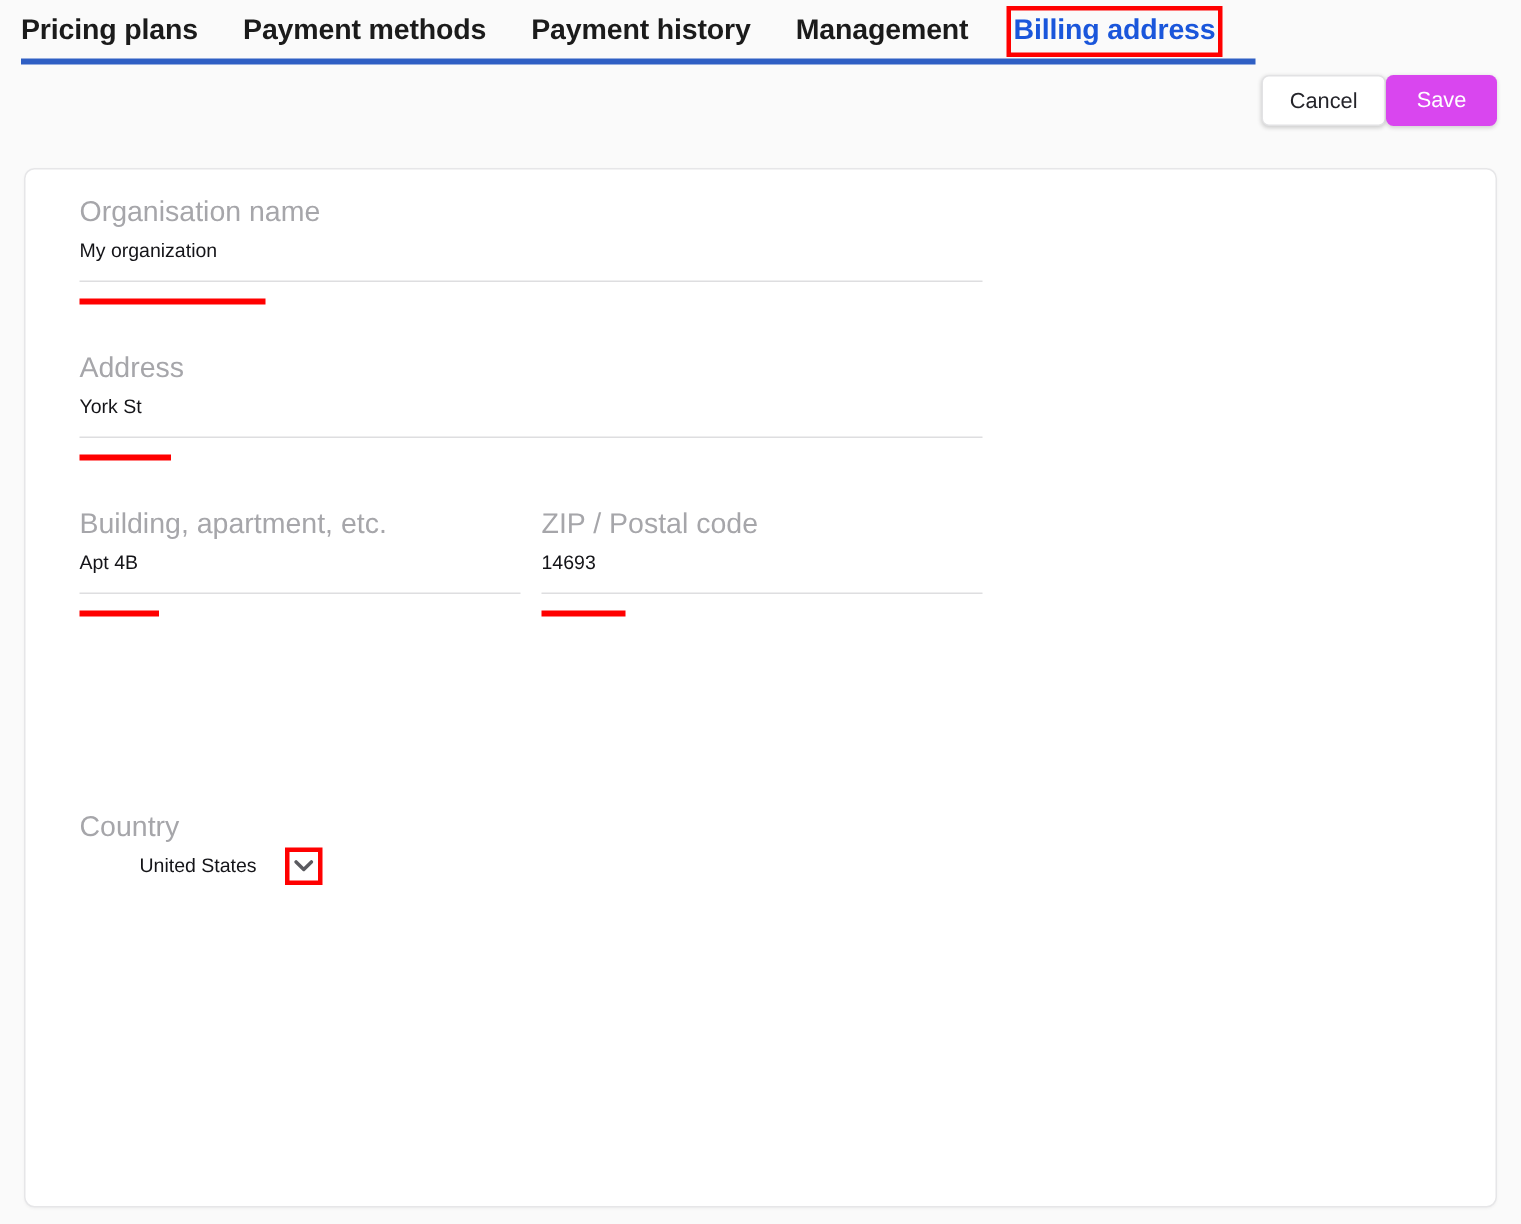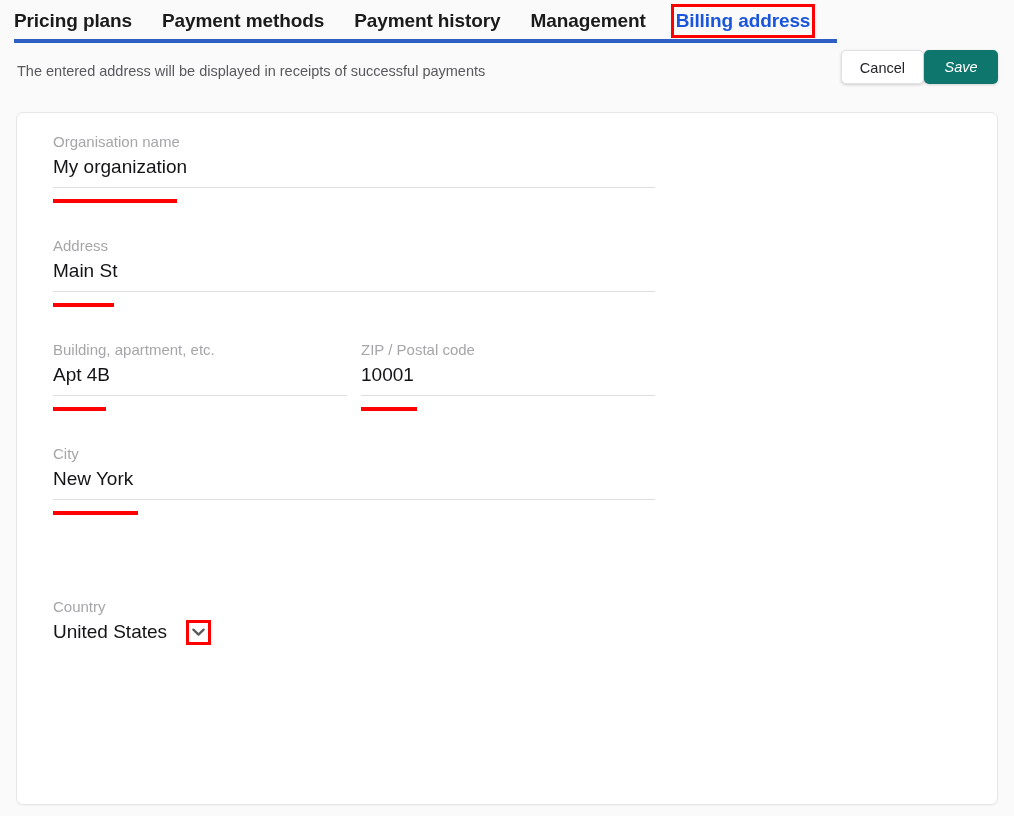--- a/index.html
+++ b/index.html
@@ -91,25 +91,24 @@
     box-sizing: border-box;
     text-align: center;
   }
   .btn-cancel {
     background: #ffffff;
     color: #24242a;
     border: 1px solid #e2e2e4;
     box-shadow: 0 1px 3px rgba(0,0,0,0.18);
   }
   .btn-save {
-    background: #0f766e;
+    background: #d946ef;
     color: #ffffff;
     box-shadow: 0 1px 3px rgba(0,0,0,0.16);
     min-width: 74px;
-    font-style: italic;
   }
 
   
   .card {
     position: absolute;
     left: 16px;
     top: 112px;
     width: 982px;
     height: 693px;
     background: #ffffff;
@@ -131,28 +130,28 @@
   .field {
     position: relative;
     box-sizing: border-box;
     padding-bottom: 0;
   }
   .field-full { width: 602px; }
   .field-half { width: 294px; }
   .field-gap { width: 14px; }
 
   .field-label {
-    font-size: 15px;
+    font-size: 19px;
     color: #a6a6aa;
     line-height: 18px;
     margin-bottom: 6px;
     white-space: nowrap;
   }
   .field-value {
-    font-size: 19px;
+    font-size: 13px;
     color: #141418;
     line-height: 20px;
     height: 21px;
     white-space: nowrap;
   }
   .field-underline {
     margin-top: 9px;
     height: 1px;
     background: #dedee0;
     width: 100%;
@@ -165,20 +164,21 @@
     height: 4px;
     background: #ff0000;
     left: 0;
   }
 
   
   .country-value-wrap {
     display: flex;
     align-items: center;
     gap: 24px;
+    margin-left: 40px;
   }
   .chevron-box {
     display: inline-flex;
     align-items: center;
     justify-content: center;
     width: 15px;
     height: 15px;
     outline: 3px solid #ff0000;
     outline-offset: 2px;
     background: #ffffff;
@@ -203,21 +203,20 @@
       <span class="tab-label-box">Management</span>
     </div>
     <div class="tab active">
       <span class="tab-label-box annot-box">Billing address</span>
     </div>
   </div>
   <div class="tab-underline"></div>
 </div>
 
 <div class="subhead">
-  <div class="subhead-text">The entered address will be displayed in receipts of successful payments</div>
   <div class="actions">
     <button class="btn btn-cancel">Cancel</button>
     <button class="btn btn-save">Save</button>
   </div>
 </div>
 
 <div class="card">
   <div class="form">
 
     <div class="field-row">
@@ -226,52 +225,44 @@
         <div class="field-value">My organization</div>
         <div class="field-underline"></div>
         <div class="annot-underline" style="width:124px; top:66px;"></div>
       </div>
     </div>
     <div class="field-spacer"></div>
 
     <div class="field-row">
       <div class="field field-full">
         <div class="field-label">Address</div>
-        <div class="field-value">Main St</div>
+        <div class="field-value">York St</div>
         <div class="field-underline"></div>
         <div class="annot-underline" style="width:61px; top:66px;"></div>
       </div>
     </div>
     <div class="field-spacer"></div>
 
     <div class="field-row">
       <div class="field field-half">
         <div class="field-label">Building, apartment, etc.</div>
         <div class="field-value">Apt 4B</div>
         <div class="field-underline"></div>
         <div class="annot-underline" style="width:53px; top:66px;"></div>
       </div>
       <div class="field-gap"></div>
       <div class="field field-half">
         <div class="field-label">ZIP / Postal code</div>
-        <div class="field-value">10001</div>
+        <div class="field-value">14693</div>
         <div class="field-underline"></div>
         <div class="annot-underline" style="width:56px; top:66px;"></div>
       </div>
     </div>
     <div class="field-spacer"></div>
 
-    <div class="field-row">
-      <div class="field field-full">
-        <div class="field-label">City</div>
-        <div class="field-value">New York</div>
-        <div class="field-underline"></div>
-        <div class="annot-underline" style="width:85px; top:66px;"></div>
-      </div>
-    </div>
     <div class="field-spacer"></div>
 
     <div class="field-spacer"></div>
 
     <div class="field-row">
       <div class="field field-full">
         <div class="field-label">Country</div>
         <div class="country-value-wrap">
           <span class="field-value">United States</span>
           <span class="chevron-box">

